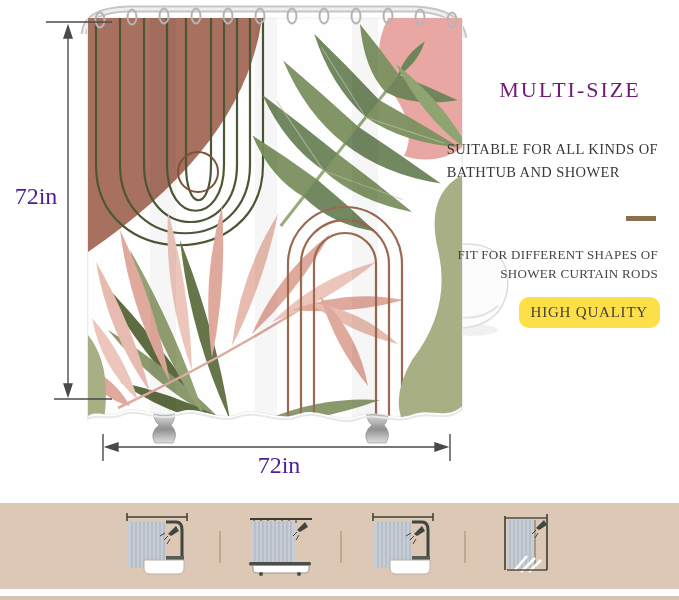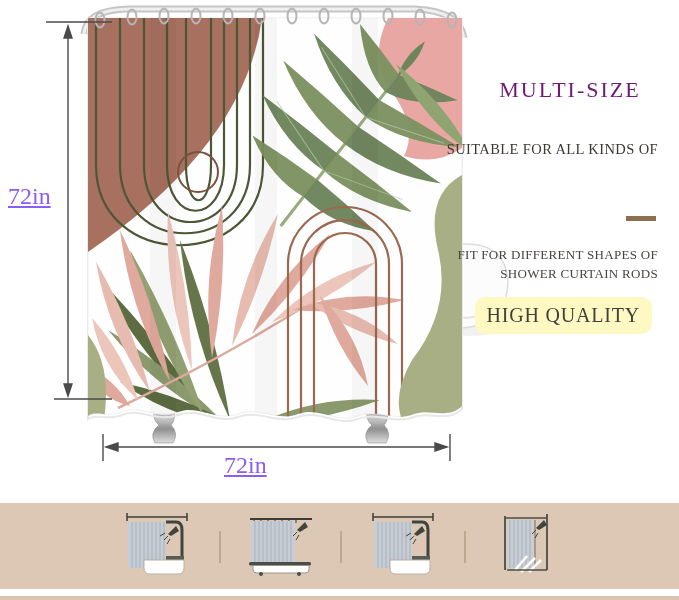--- a/index.html
+++ b/index.html
@@ -1,31 +1,31 @@
 <!DOCTYPE html>
 <html><head>
 <meta charset="utf-8">
 <style>
   html,body{margin:0;padding:0;background:#ffffff;}
   .stage{position:relative;width:679px;height:600px;background:#ffffff;overflow:hidden;
          font-family:"Liberation Serif", serif;}
   svg{display:block;}
   .scene{position:absolute;left:0;top:0;}
-  .dim-label{position:absolute;color:#8b5cf6;font-size:24px;text-decoration:underline;}
+  .dim-label{position:absolute;color:#4c1d95;font-size:24px;text-align:center;}
   .dim-label.v{left:8px;top:183px;width:56px;}
   .dim-label.h{left:224px;top:452px;width:110px;}
   .panel-title{position:absolute;left:463px;top:77px;width:214px;text-align:center;
                font-size:22px;font-weight:normal;letter-spacing:2px;color:#701a75;}
   .panel-subtitle{position:absolute;right:21px;top:138px;text-align:left;
                   font-size:14.5px;letter-spacing:0.4px;color:#3b3834;line-height:23px;}
   .panel-divider{position:absolute;right:23px;top:216px;width:30px;height:5px;background:#8b6f4e;}
   .panel-features{position:absolute;right:21px;top:245px;text-align:right;
                   font-size:13px;letter-spacing:0.3px;color:#474440;line-height:19px;}
-  .badge{position:absolute;right:27px;top:297px;background:#fef9c3;border-radius:10px;
-         padding:7px 12px;font-size:20px;letter-spacing:0.8px;color:#433f3a;}
+  .badge{position:absolute;right:19px;top:297px;background:#fde047;border-radius:10px;
+         padding:7px 12px;font-size:15px;letter-spacing:0.8px;color:#433f3a;}
   .strip{position:absolute;left:0;top:503px;width:679px;height:86px;background:#dcc8b5;}
   .strip-icon{position:absolute;top:9px;}
   .strip-divider{position:absolute;top:28px;width:2px;height:32px;background:#bfa88f;}
   .strip-gap{position:absolute;left:0;top:589px;width:679px;height:7px;background:#ffffff;}
   .strip-edge{position:absolute;left:0;top:596px;width:679px;height:4px;background:#d8c4b1;}
 </style>
 </head>
 <body>
 
 <div class="stage">
@@ -191,20 +191,21 @@
       <polygon points="447,447 435,443 435,451" fill="#4a4a4a"></polygon>
     </g>
   </svg>
 
   <div class="dim-label v">72in</div>
   <div class="dim-label h">72in</div>
 
   <div class="panel-title">MULTI-SIZE</div>
   <div class="panel-subtitle">
     <div>SUITABLE FOR ALL KINDS OF</div>
+    <div>BATHTUB AND SHOWER</div>
   </div>
   <div class="panel-divider"></div>
   <div class="panel-features">
     <div>FIT FOR DIFFERENT SHAPES OF</div>
     <div>SHOWER CURTAIN RODS</div>
   </div>
   <div class="badge">HIGH QUALITY</div>
 
   <div class="strip">
     <svg class="strip-icon" style="left:124px" width="68" height="64" viewBox="0 0 68 64">

